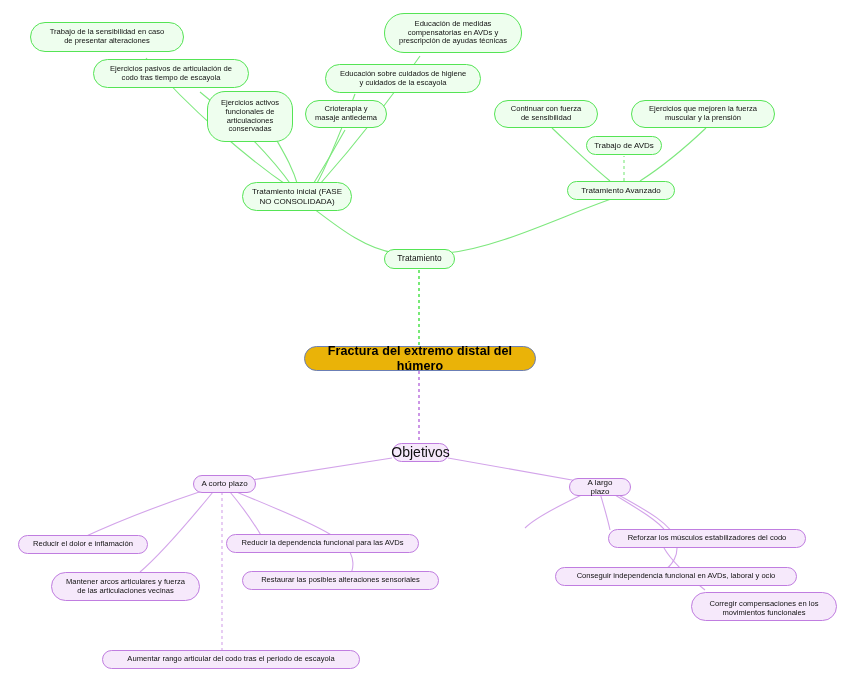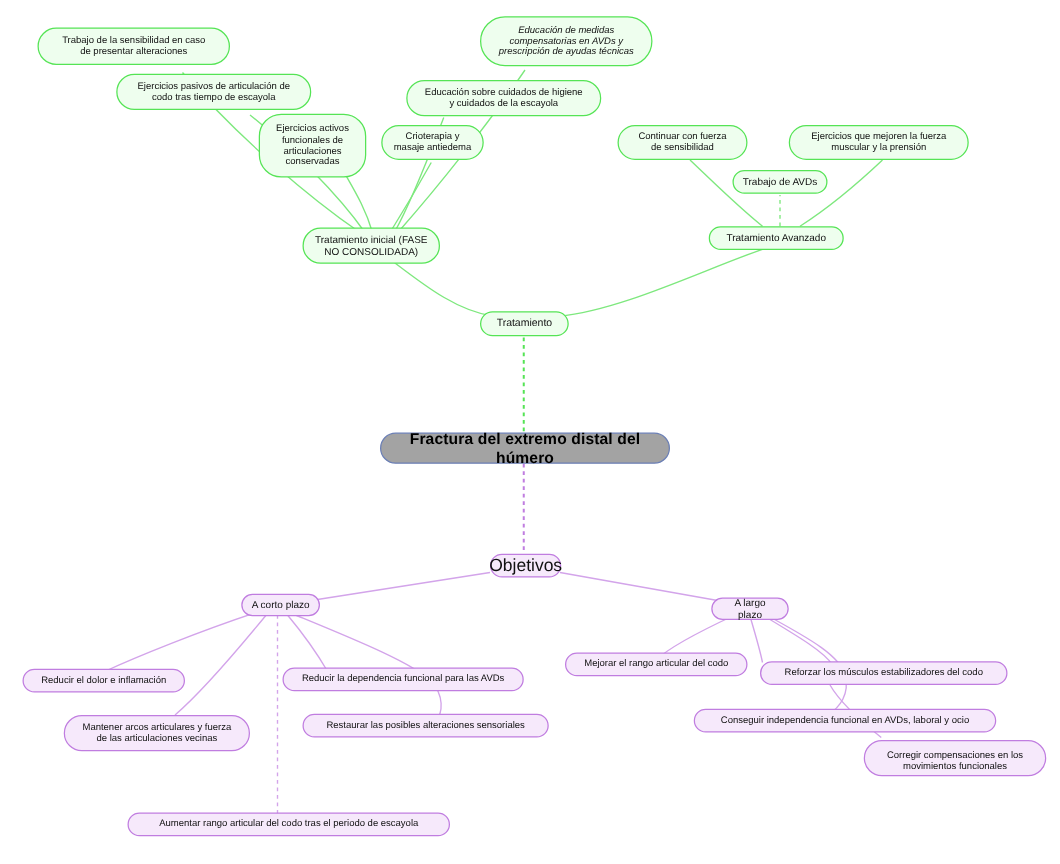--- a/index.html
+++ b/index.html
@@ -47,21 +47,21 @@
     color: #101010;
     font-size: 7.2px;
   }
   .node.purple {
     background: #f6e9fb;
     border-color: #c07de0;
     color: #101010;
     font-size: 7.2px;
   }
   .node.root {
-    background: #a3a3a3;
+    background: #eab308;
     border-color: #6b7fb5;
     color: #000000;
     font-size: 12.5px;
     font-weight: bold;
     border-width: 1.4px;
     letter-spacing: 0.1px;
   }
   .node.level1 {
     font-size: 8px;
   }
@@ -133,21 +133,21 @@
   <div class="node green level2" style="left:305px; top:100px; width:82px; height:28px;">
     <span>Crioterapia y
 masaje antiedema</span>
   </div>
 
   <div class="node green level2" style="left:325px; top:64px; width:156px; height:29px;">
     <span>Educación sobre cuidados de higiene
 y cuidados de la escayola</span>
   </div>
 
-  <div class="node green level2" style="left:384px; top:13px; width:138px; height:40px;font-style:italic;">
+  <div class="node green level2" style="left:384px; top:13px; width:138px; height:40px;">
     <span>Educación de medidas
 compensatorias en AVDs y
 prescripción de ayudas técnicas</span>
   </div>
 
   <div class="node green level1" style="left:242px; top:182px; width:110px; height:29px;">
     <span>Tratamiento inicial (FASE
 NO CONSOLIDADA)</span>
   </div>
 
@@ -203,23 +203,20 @@
   </div>
 
   <div class="node purple level2" style="left:242px; top:571px; width:197px; height:19px;">
     <span>Restaurar las posibles alteraciones sensoriales</span>
   </div>
 
   <div class="node purple level2" style="left:102px; top:650px; width:258px; height:19px;">
     <span>Aumentar rango articular del codo tras el periodo de escayola</span>
   </div>
 
-  <div class="node purple level2" style="left:452px; top:522px; width:146px; height:19px;">
-    <span>Mejorar el rango articular del codo</span>
-  </div>
 
   <div class="node purple level2" style="left:608px; top:529px; width:198px; height:19px;">
     <span>Reforzar los músculos estabilizadores del codo</span>
   </div>
 
   <div class="node purple level2" style="left:555px; top:567px; width:242px; height:19px;">
     <span>Conseguir independencia funcional en AVDs, laboral y ocio</span>
   </div>
 
   <div class="node purple level2" style="left:691px; top:592px; width:146px; height:29px;align-items:flex-end;">

